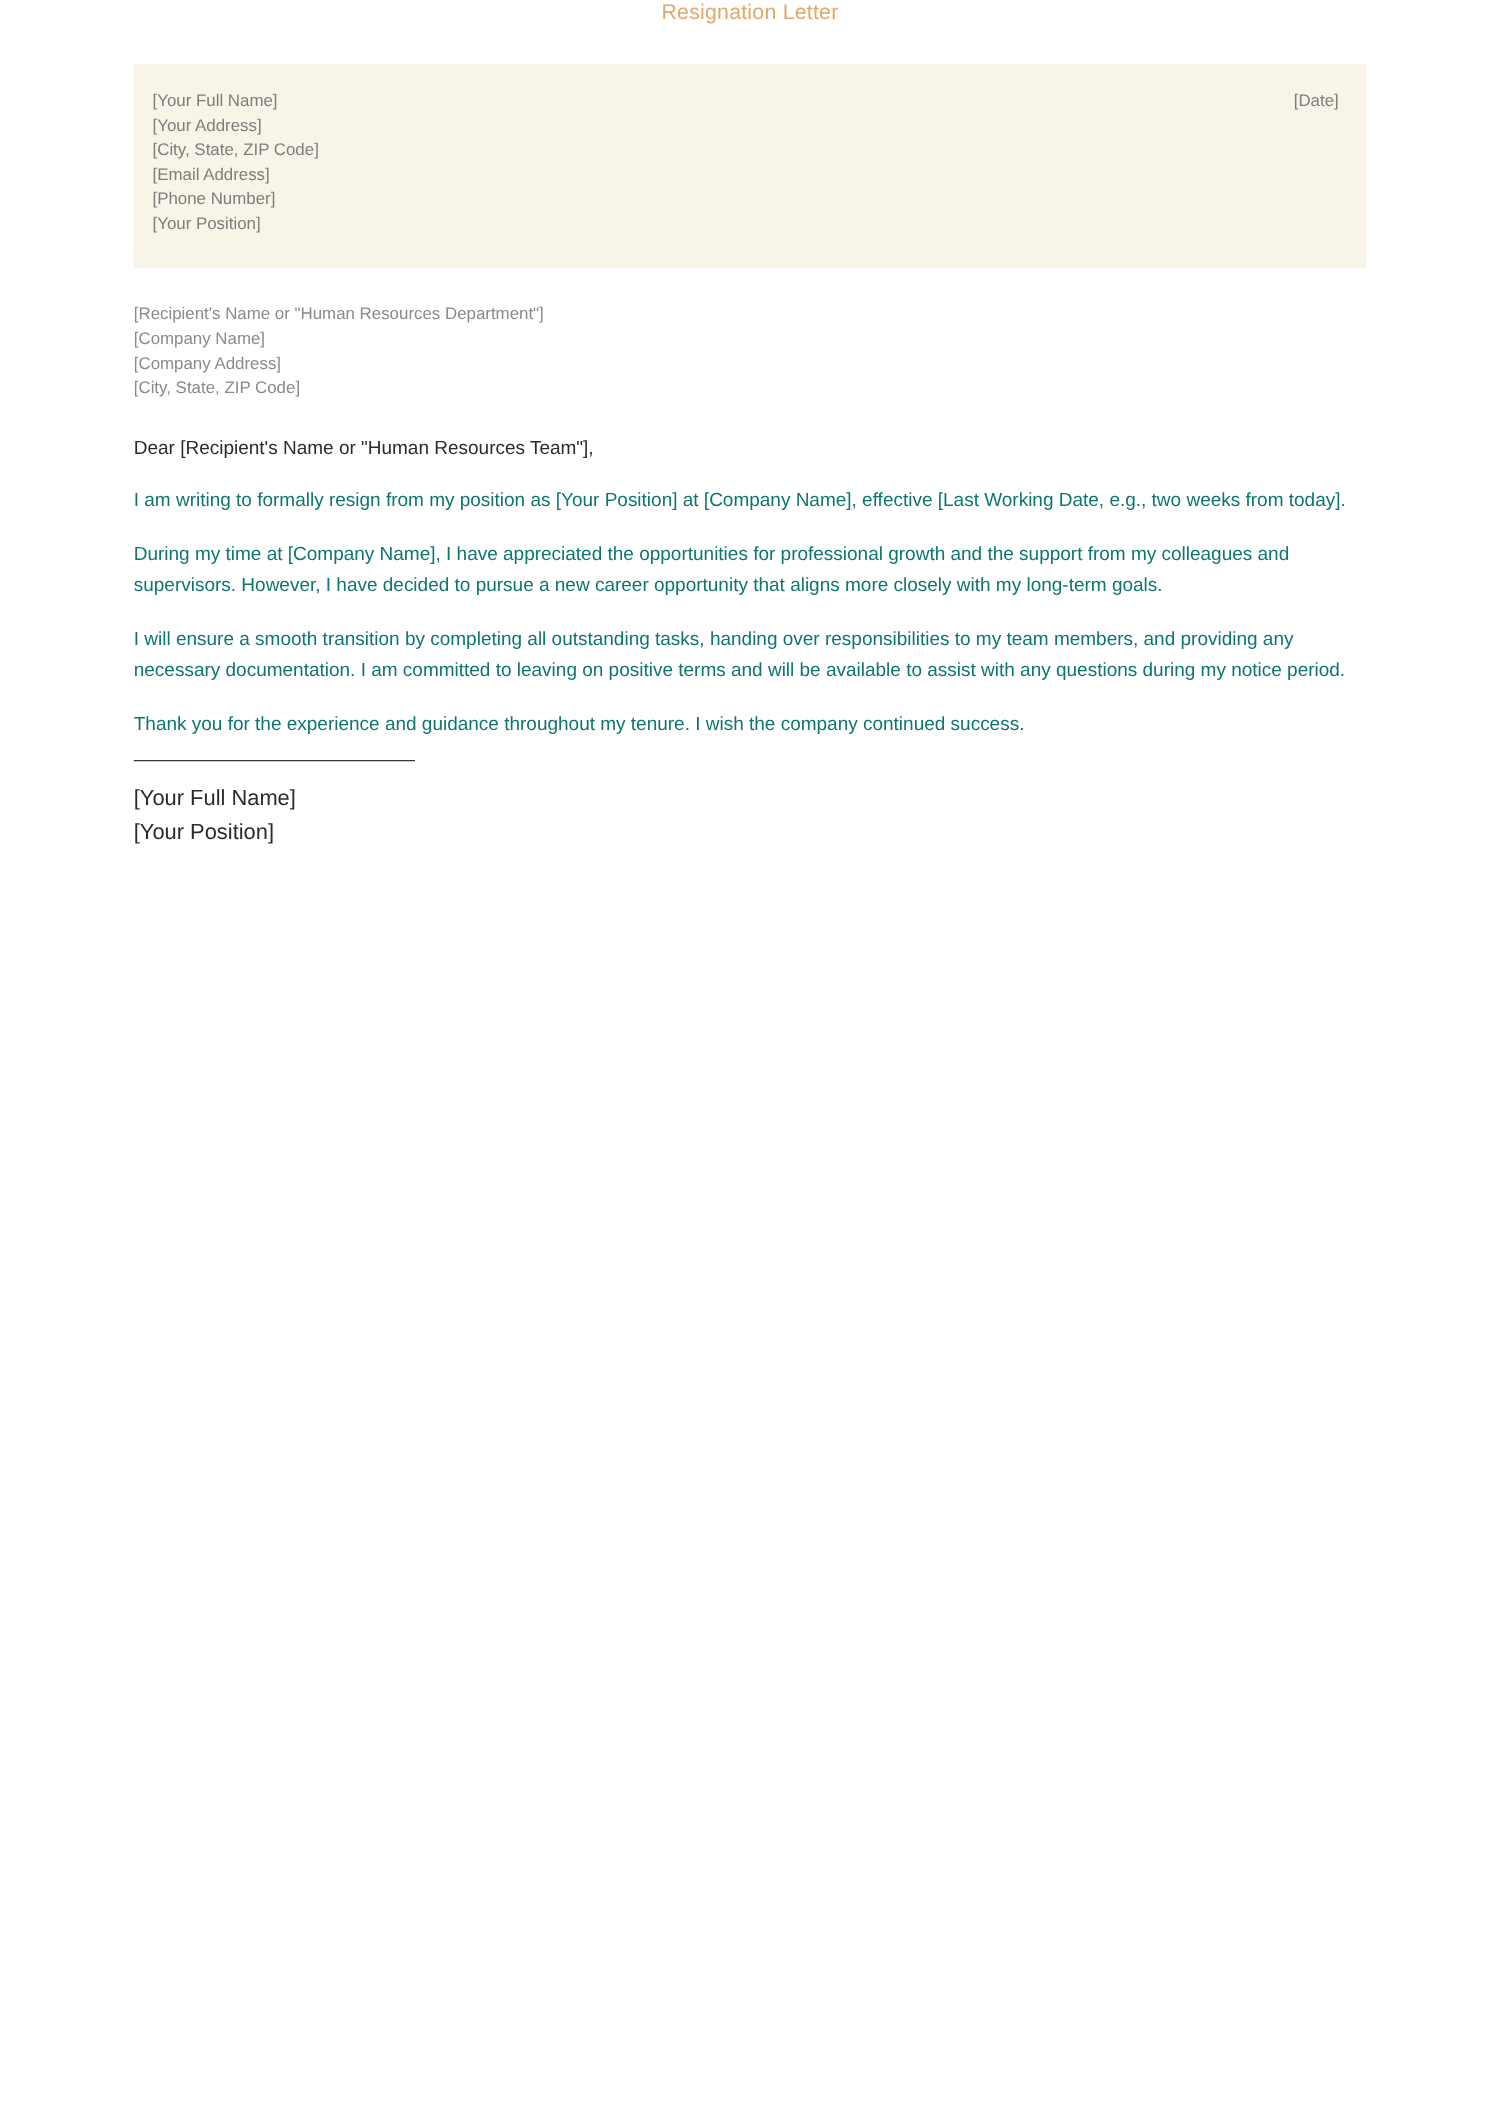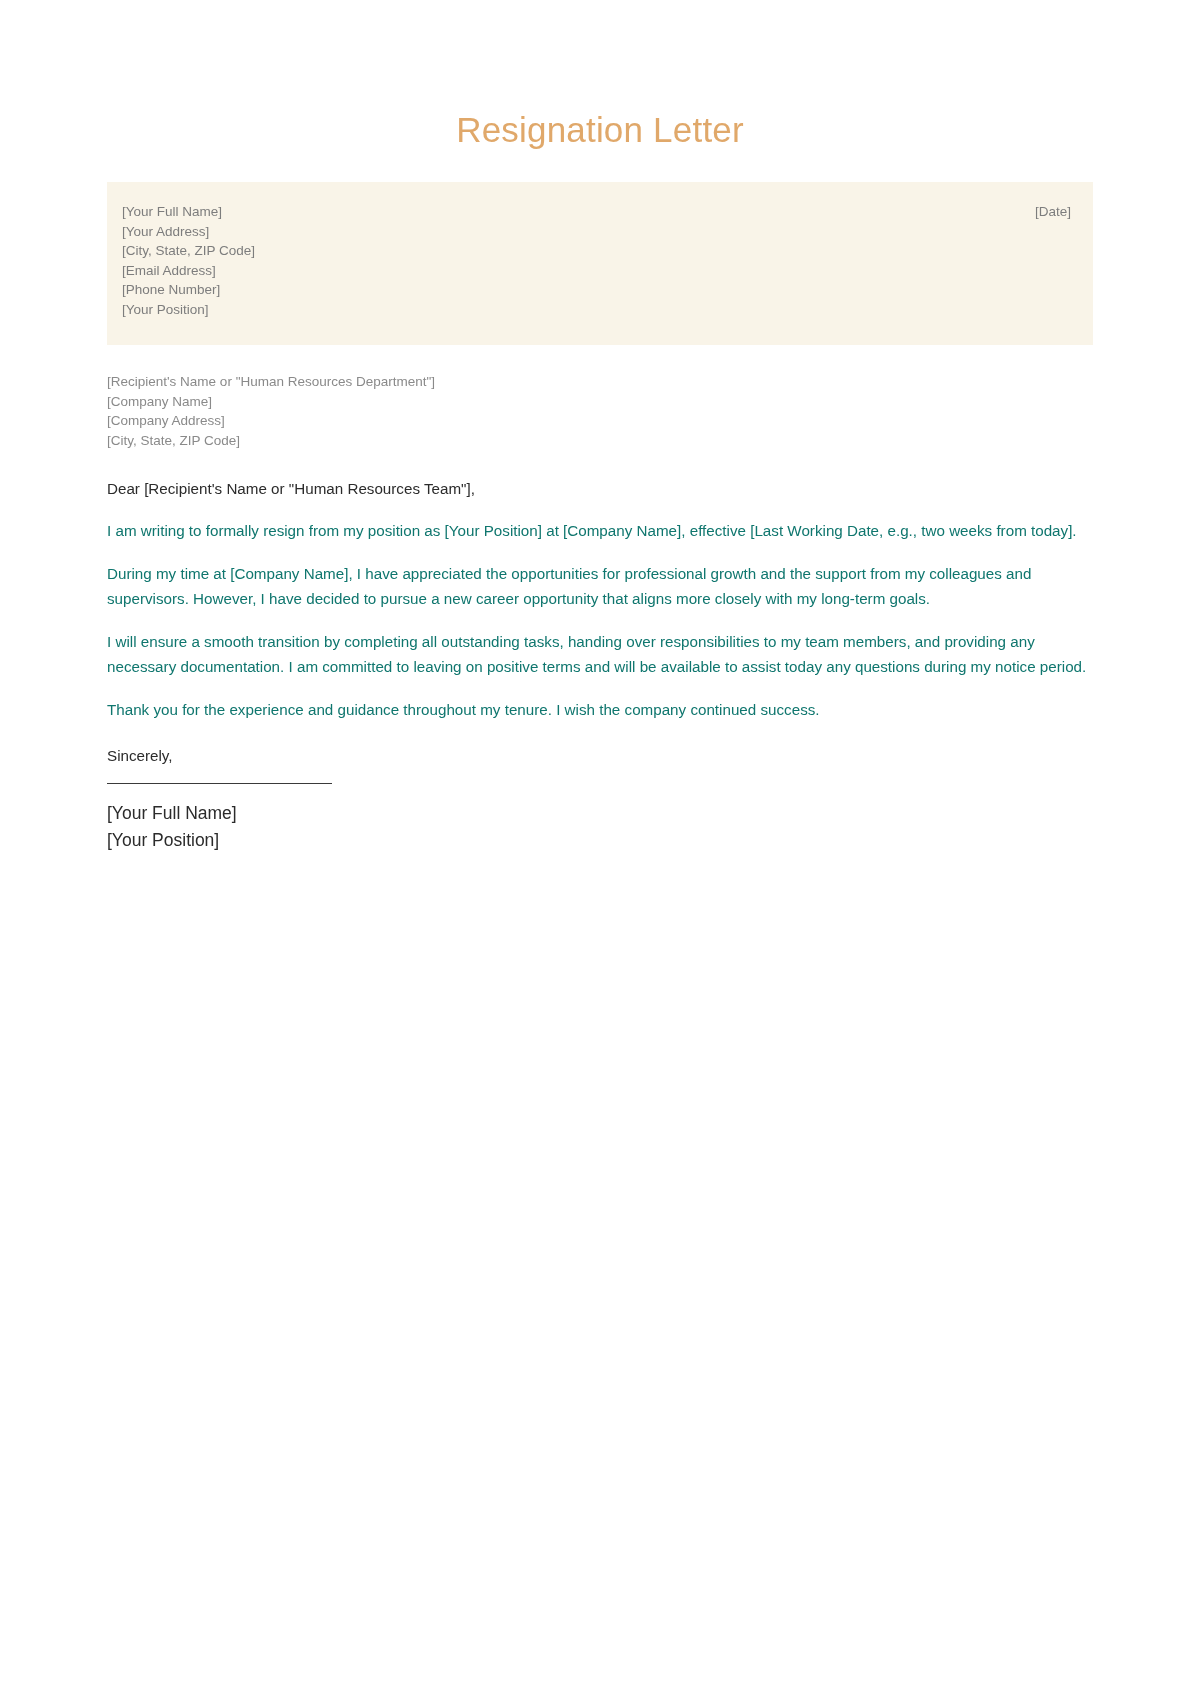--- a/index.html
+++ b/index.html
@@ -17,24 +17,23 @@
     width: 1200px;
     min-height: 1697px;
     box-sizing: border-box;
     background: #ffffff;
     padding: 0;
     position: relative;
   }
   .doc-title {
     text-align: center;
     color: #e0a86a;
-    font-size: 35px;
+    font-size: 17px;
     font-weight: normal;
     margin: 0;
-    padding-top: 109px;
     line-height: 1.2;
     letter-spacing: 0.2px;
   }
   .sender-block {
     background: #f9f4e8;
     margin: 31px 107px 0 107px;
     padding: 20px 22px 26px 15px;
     box-sizing: border-box;
     display: flex;
     justify-content: space-between;
@@ -120,25 +119,24 @@
 [Company Name]
 [Company Address]
 [City, State, ZIP Code]</div>
 
     <p class="salutation">Dear [Recipient's Name or "Human Resources Team"],</p>
 
     <p class="para">I am writing to formally resign from my position as [Your Position] at [Company Name], effective [Last Working Date, e.g., two weeks from today].</p>
 
     <p class="para">During my time at [Company Name], I have appreciated the opportunities for professional growth and the support from my colleagues and supervisors. However, I have decided to pursue a new career opportunity that aligns more closely with my long-term goals.</p>
 
-    <p class="para">I will ensure a smooth transition by completing all outstanding tasks, handing over responsibilities to my team members, and providing any necessary documentation. I am committed to leaving on positive terms and will be available to assist today any questions during my notice period.</p>
+    <p class="para">I will ensure a smooth transition by completing all outstanding tasks, handing over responsibilities to my team members, and providing any necessary documentation. I am committed to leaving on positive terms and will be available to assist with any questions during my notice period.</p>
 
     <p class="para">Thank you for the experience and guidance throughout my tenure. I wish the company continued success.</p>
 
-    <p class="closing">Sincerely,</p>
 
     <div class="signature-line"></div>
 
     <div class="signature-block">[Your Full Name]
 [Your Position]</div>
 
   </div>
 </div>
 
 </body></html>

